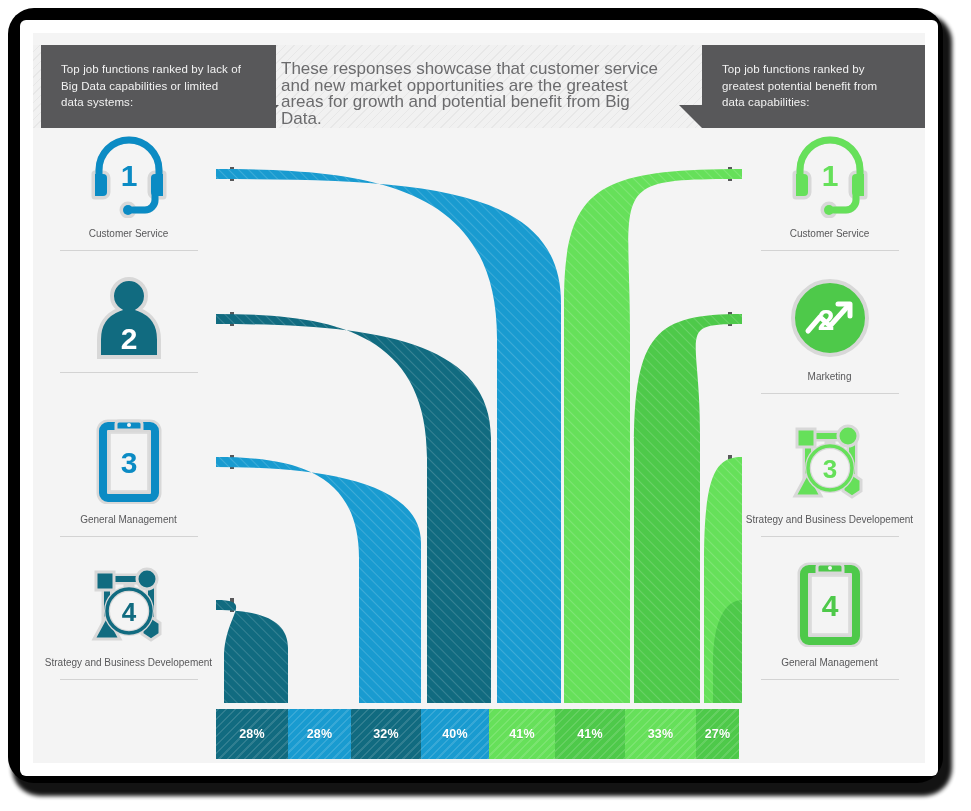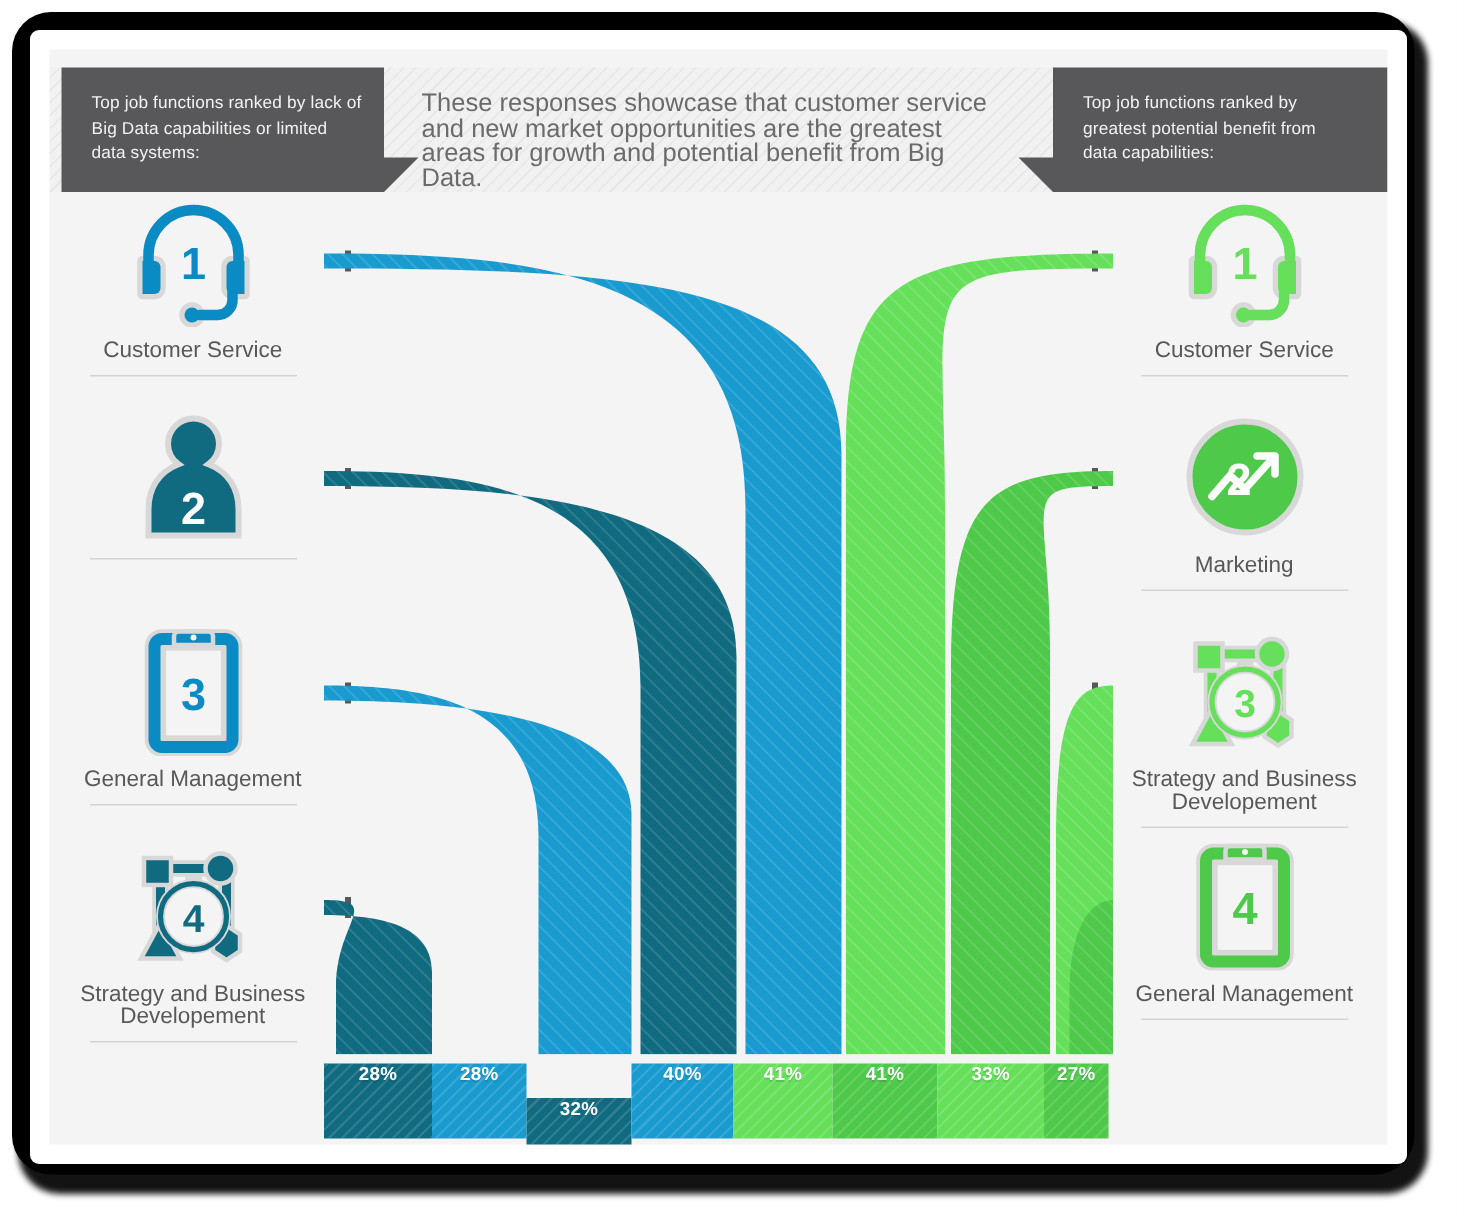--- a/index.html
+++ b/index.html
@@ -17,54 +17,54 @@
   
   #headerband{position:absolute;left:0;top:12px;width:892px;height:83px;}
   .hatchstrip{position:absolute;left:0;top:0;width:892px;height:83px;
       background:
        repeating-linear-gradient(-45deg,
          rgba(0,0,0,.045) 0px, rgba(0,0,0,.045) 1px,
          rgba(0,0,0,0) 1px, rgba(0,0,0,0) 6px),
        #f1f1f1;}
 
   .tipbox{position:absolute;top:0;background:#58585a;color:#ffffff;}
-  #tip-left{left:8px;width:215px;height:83px;}
+  #tip-left{left:8px;width:235px;height:83px;}
   #tip-right{left:669px;width:223px;height:83px;}
   .tipbox .tiptext{position:absolute;left:20px;top:16px;width:180px;
       font-size:11.5px;line-height:16.5px;color:#f2f2f2;letter-spacing:.1px;}
   .notch{position:absolute;width:0;height:0;}
   #notch-left{left:223px;top:60px;border-top:23px solid #58585a;border-right:23px solid transparent;}
   #notch-right{left:646px;top:60px;border-top:23px solid #58585a;border-left:23px solid transparent;}
 
   #center-note{position:absolute;left:248px;top:16px;width:390px;
      font-size:17px;line-height:16.5px;color:#6b6b6d;}
 
   
   .sidecol{position:absolute;top:95px;width:175px;height:575px;}
   #leftcol{left:8px;}
   #rightcol{left:709px;}
 
   .node{position:absolute;left:0;width:175px;text-align:center;}
   .node .iconwrap{height:92px;display:flex;align-items:center;justify-content:center;}
-  .node .nlabel{font-size:15px;color:#58585a;line-height:15px;padding-top:6px;}
+  .node .nlabel{font-size:10px;color:#58585a;line-height:15px;padding-top:6px;}
   .node .divider{margin:9px auto 0;width:138px;height:1px;background:#d3d3d3;}
 
   
   .stub{position:absolute;height:4px;}
   .stub .bar{position:absolute;left:0;top:-5px;width:4px;height:14px;background:#58585a;}
   #leftcol .stub{right:-14px;}
   #rightcol .stub{left:-14px;}
 
   
   #flow{position:absolute;left:183px;top:95px;width:526px;height:575px;}
   #flow svg{display:block;}
 
   
   #pctbar{position:absolute;left:183px;top:676px;width:526px;height:50px;display:flex;}
-  .pcell{position:relative;height:50px;display:flex;justify-content:center;
+  .pcell{position:relative;height:50px;display:flex;align-items:center;justify-content:center;
      color:#ffffff;font-size:12.5px;font-weight:bold;letter-spacing:.2px;}
   .pcell .hatch{position:absolute;inset:0;
      background:repeating-linear-gradient(-45deg,
        rgba(255,255,255,.13) 0px, rgba(255,255,255,.13) 1.5px,
        rgba(0,0,0,0) 1.5px, rgba(0,0,0,0) 6px);}
   .pcell span{position:relative;z-index:2;text-shadow:0 1px 0 rgba(0,0,0,.12);}
 
   #pct-separator{position:absolute;left:183px;top:670px;width:526px;height:5px;background:#f4f4f4;}
 </style>
 </head>
@@ -327,21 +327,21 @@
 
   <div id="pctbar">
     <div class="pcell" style="width:72px;background:#116b80;">
       <div class="hatch"></div>
         <span>28%</span>
     </div>
     <div class="pcell" style="width:63px;background:#199bd0;">
       <div class="hatch"></div>
         <span>28%</span>
     </div>
-    <div class="pcell" style="width:70px;background:#116b80;margin-top:23px;">
+    <div class="pcell" style="width:70px;background:#116b80;">
       <div class="hatch"></div>
         <span>32%</span>
     </div>
     <div class="pcell" style="width:68px;background:#199bd0;">
       <div class="hatch"></div>
         <span>40%</span>
     </div>
     <div class="pcell" style="width:66px;background:#66e05a;">
       <div class="hatch"></div>
         <span>41%</span>

